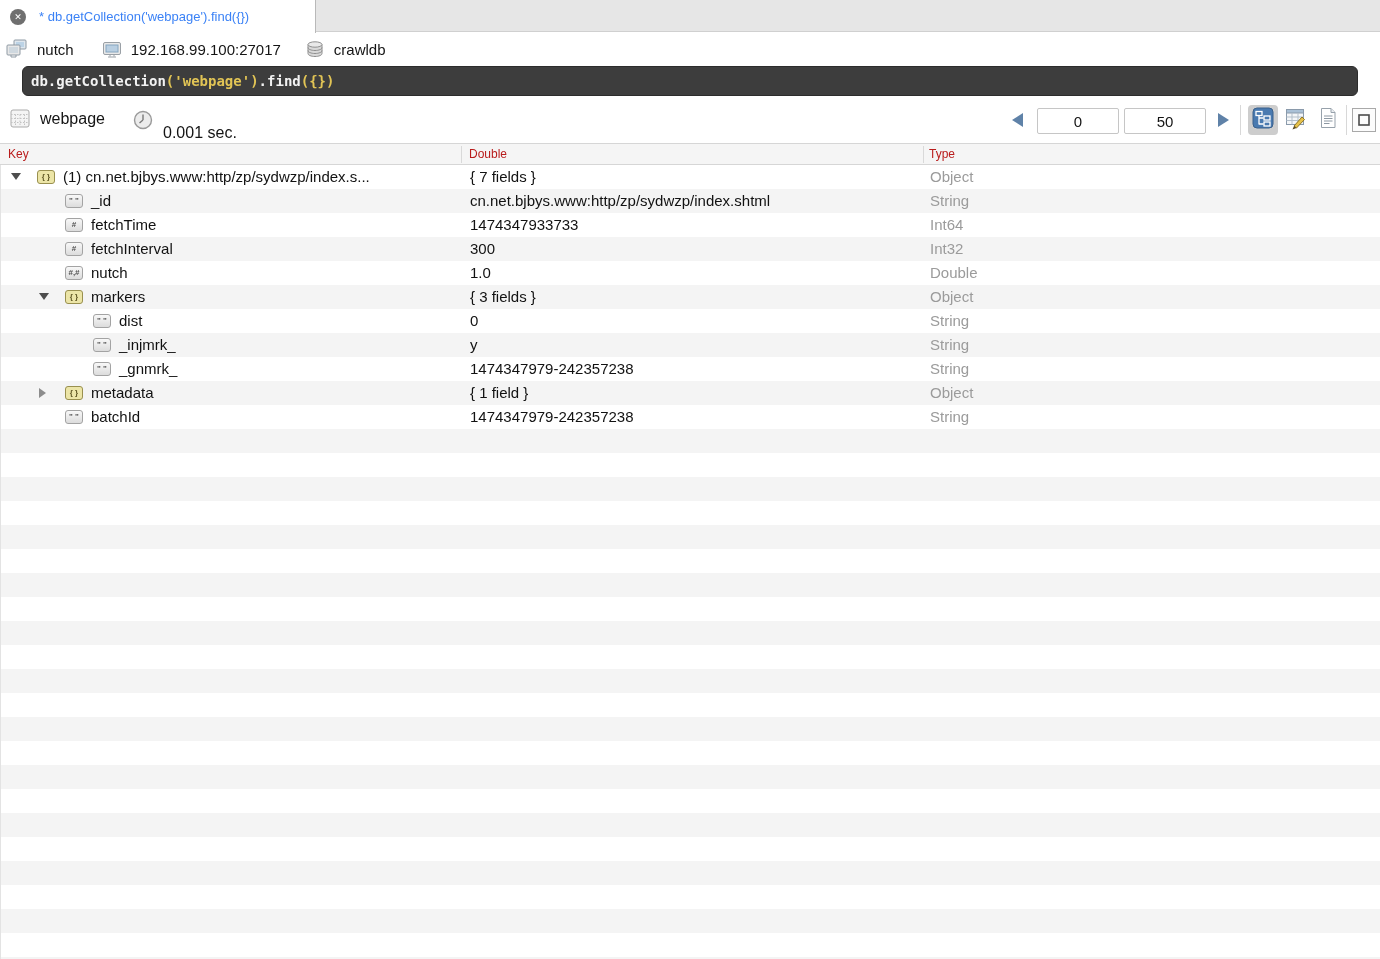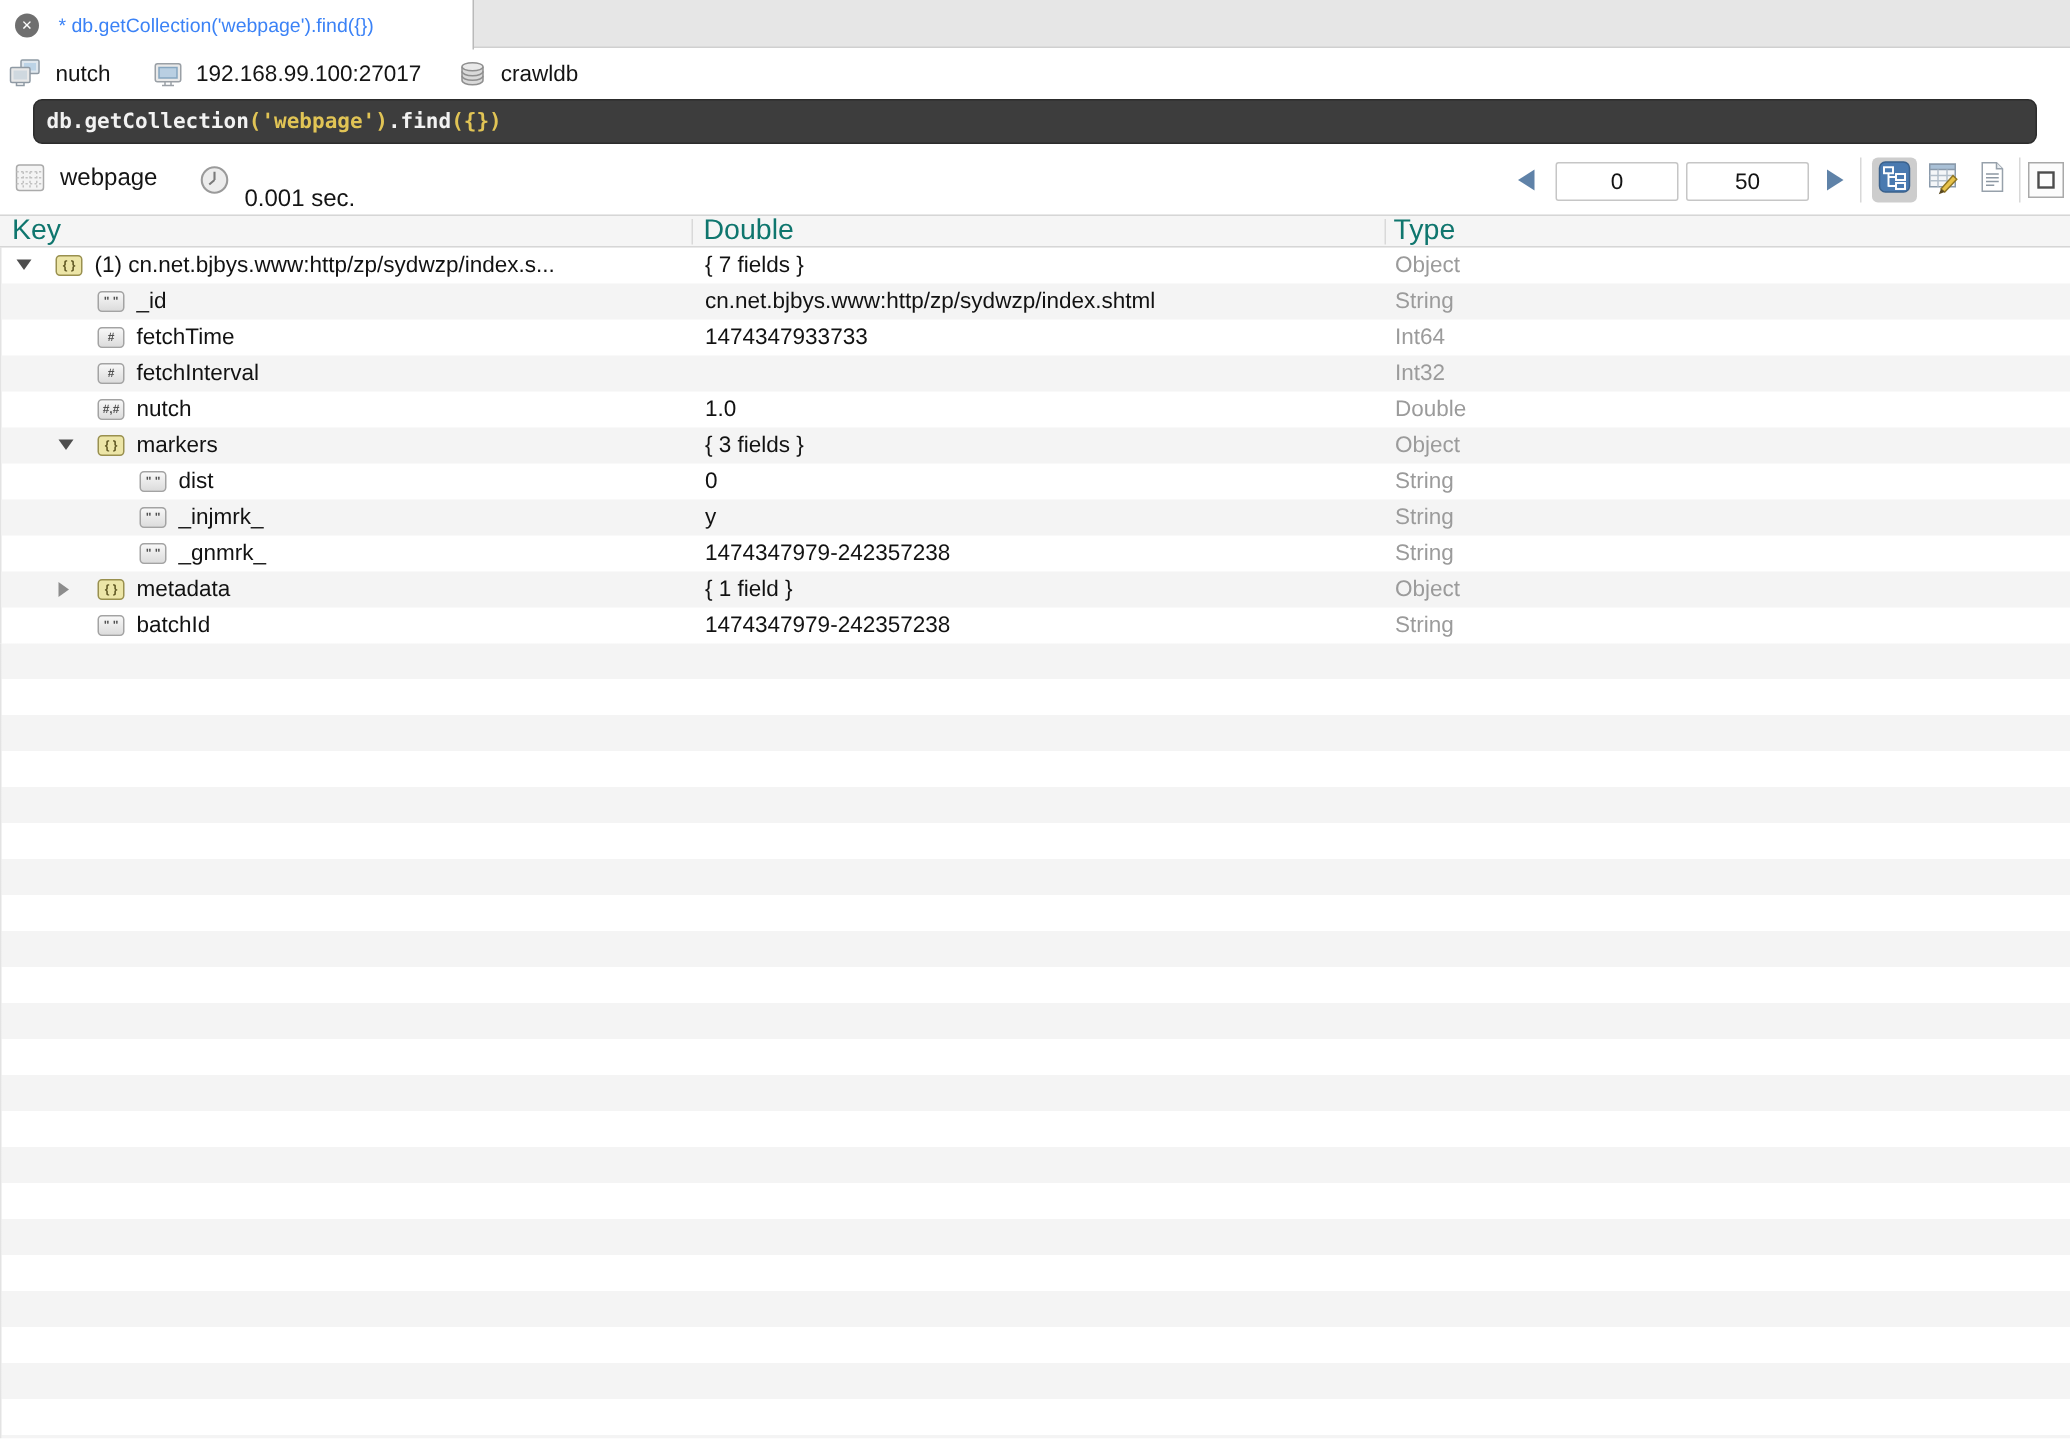--- a/index.html
+++ b/index.html
@@ -44,21 +44,21 @@
   .sep1 { left:1240px; } .sep2 { left:1346px; }
   .view-btn { position:absolute; top:8px; width:30px; height:30px; border-radius:4px;
               display:flex; align-items:center; justify-content:center; cursor:pointer; }
   .view-btn.active { background:#cdcdcd; }
   .btn-tree { left:1248px; } .btn-table { left:1281px; } .btn-text { left:1313px; }
   .btn-max { position:absolute; left:1352px; top:11px; width:24px; height:24px; cursor:pointer; }
 
   
   .grid-header { position:relative; height:22px; background:#f5f5f5;
                  border-top:1px solid #d6d6d6; border-bottom:1px solid #d6d6d6; }
-  .gh-cell { position:absolute; top:0; font-size:19px; color:#0f766e; line-height:20px; }
+  .gh-cell { position:absolute; top:0; font-size:12px; color:#b91c1c; line-height:20px; }
   .gh-key { left:8px; } .gh-value { left:469px; } .gh-type { left:929px; }
   .gh-sep { position:absolute; top:2px; width:1px; height:17px; background:#d9d9d9; }
   .gh-sep1 { left:461px; } .gh-sep2 { left:923px; }
 
   
   .rows { border-left:1px solid #e3e3e3; }
   .row { position:relative; height:24px; font-size:15px; color:#121212; }
   .row:nth-child(even) { background:#f4f4f4; }
   .key-cell { position:absolute; left:0; top:0; width:458px; height:24px; line-height:24px;
               white-space:nowrap; overflow:hidden; }
@@ -226,20 +226,21 @@
       </div>
       <div class="val-cell">1474347933733</div>
       <div class="type-cell">Int64</div>
     </div>
 
     <div class="row">
       <div class="key-cell lvl1">
         <span class="badge b1">#</span>
         <span class="key-text">fetchInterval</span>
       </div>
+      <div class="val-cell">300</div>
       <div class="type-cell">Int32</div>
     </div>
 
     <div class="row">
       <div class="key-cell lvl1">
         <span class="badge b1">#,#</span>
         <span class="key-text">nutch</span>
       </div>
       <div class="val-cell">1.0</div>
       <div class="type-cell">Double</div>

